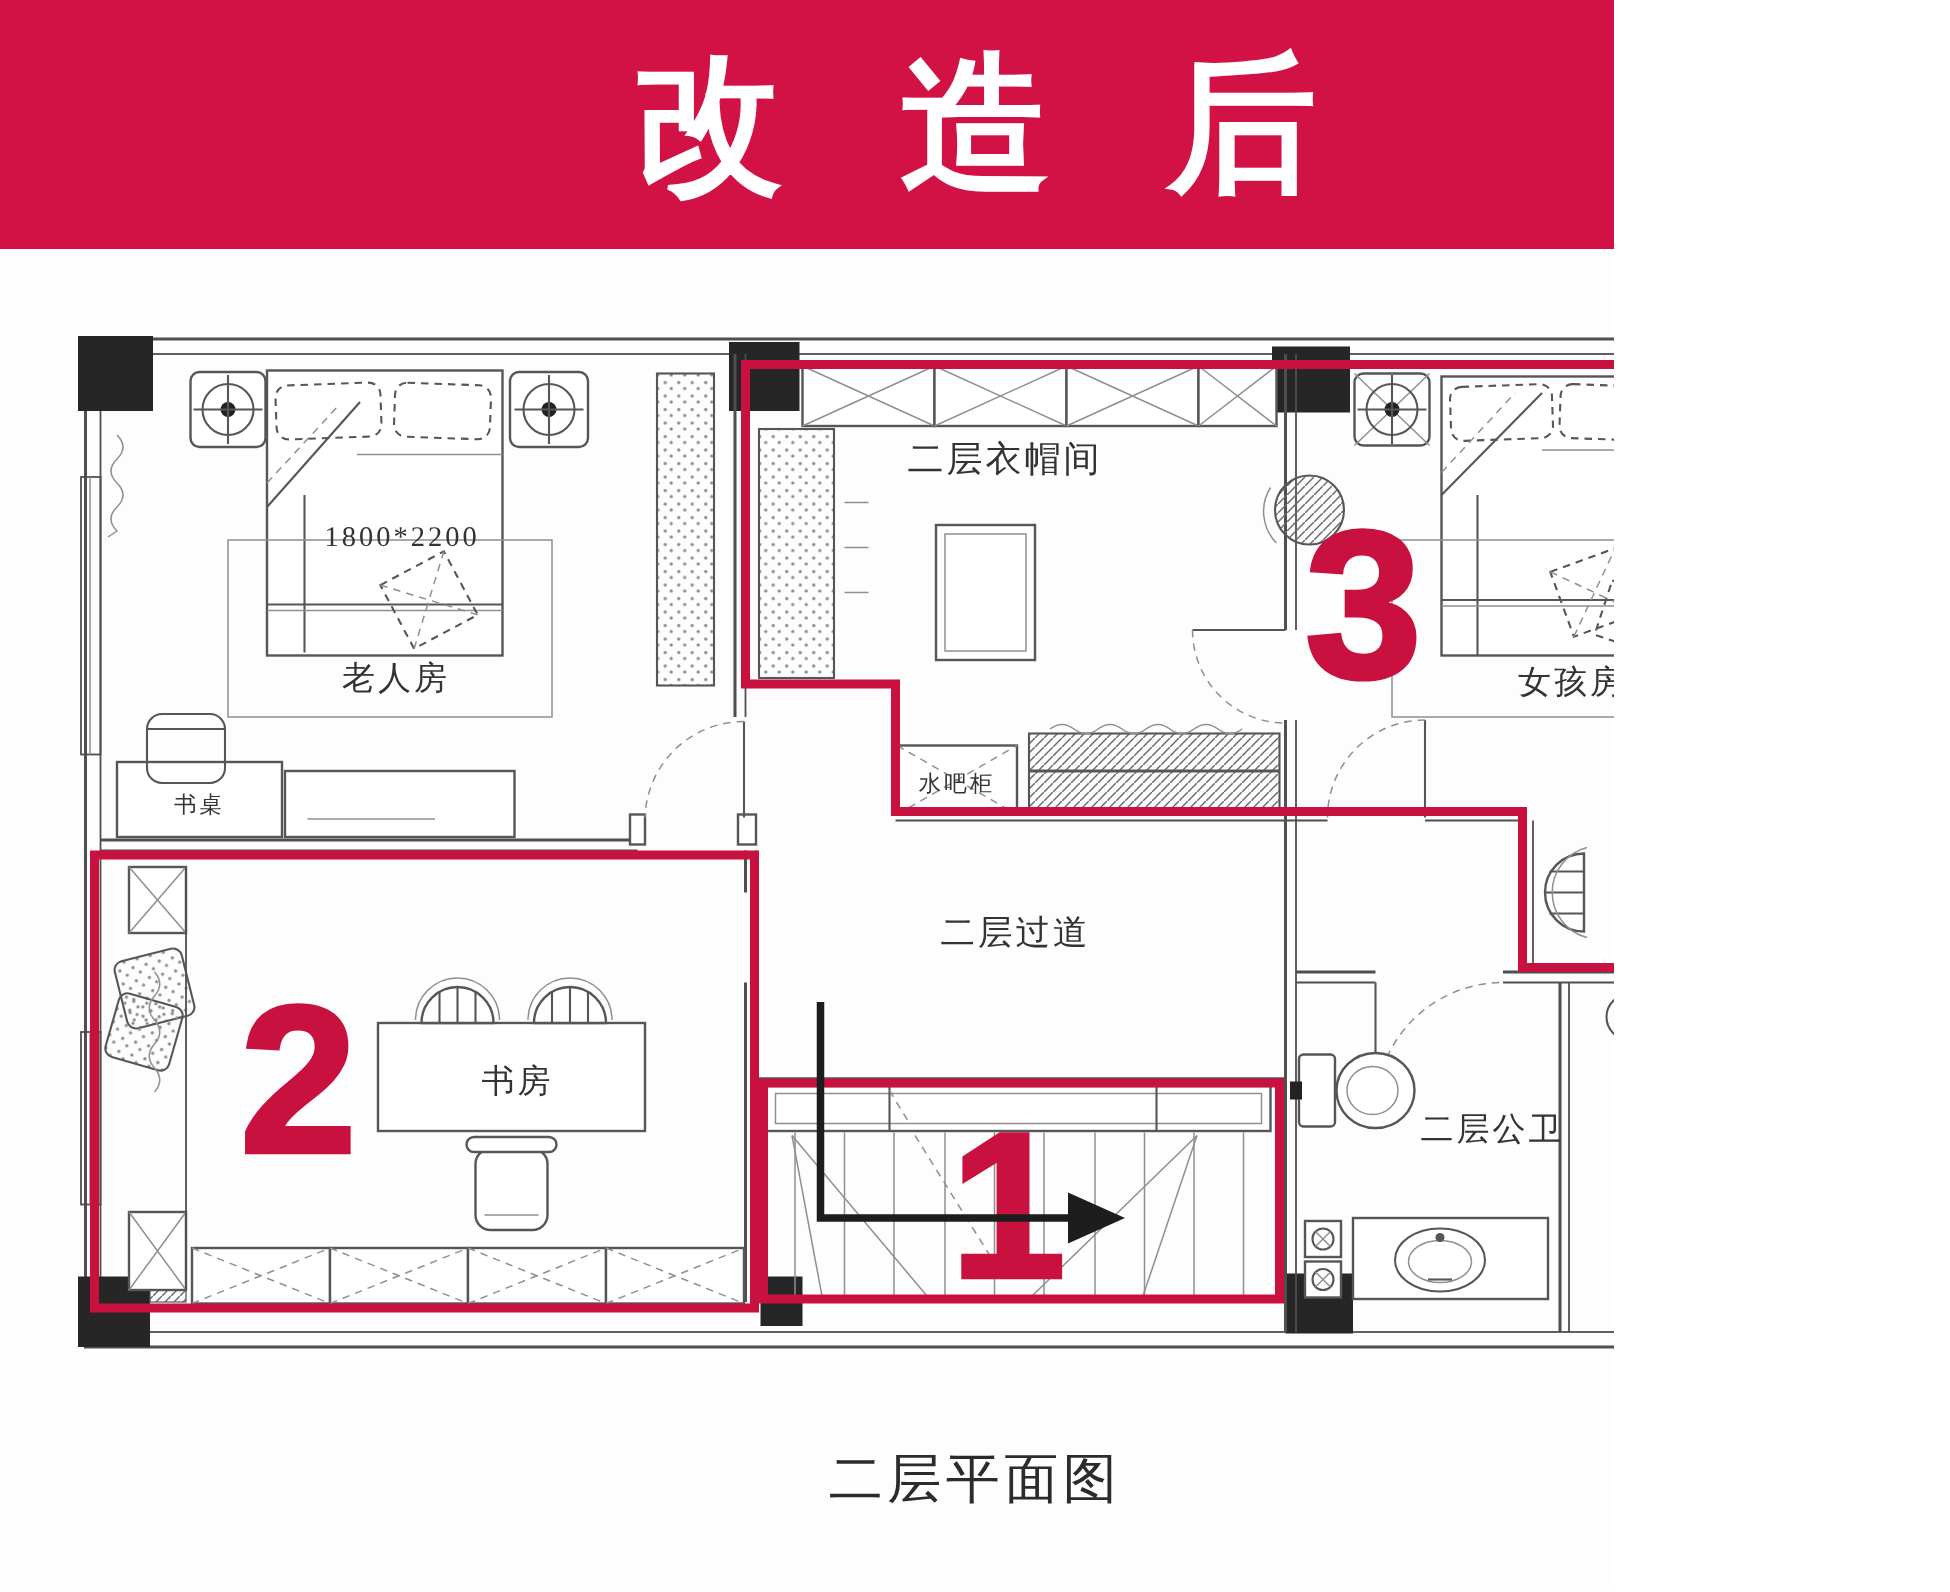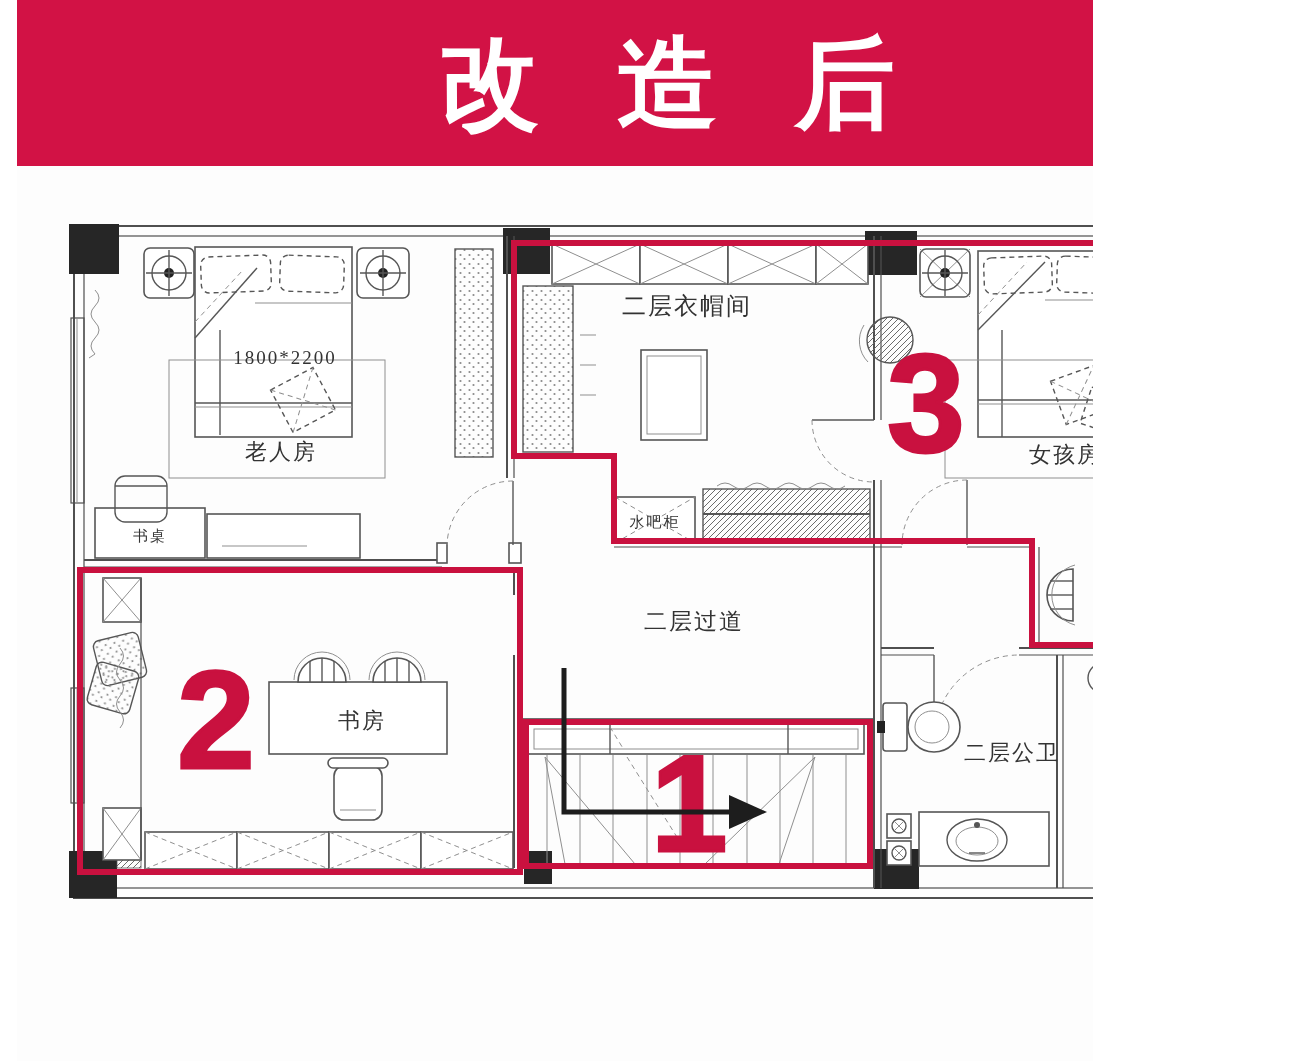--- a/index.html
+++ b/index.html
@@ -1,17 +1,17 @@
 <!DOCTYPE html>
 <html style="--banner: #D21245; --accent: #C9113F; --wall: #4f4f4f; --column: #262626; --ink: #333333;"><head>
 <meta charset="utf-8">
 <style>
   html,body{margin:0;padding:0;background:#ffffff;}
   .stage{position:relative;width:1076px;height:1061px;background:#fdfdfd;overflow:hidden;
-         font-family:"Liberation Sans",sans-serif;margin-left:17px;}
+         font-family:"Liberation Sans",sans-serif;}
   .banner{position:absolute;left:0;top:0;width:1300px;height:166px;background:var(--banner,#D21245);
           display:flex;align-items:center;justify-content:center;}
   .banner span{color:#ffffff;font-size:100px;font-weight:bold;letter-spacing:0.25em;
                text-indent:0.25em;font-family:"Liberation Sans",sans-serif;line-height:1;}
   .caption{position:absolute;left:0;top:962px;width:1300px;text-align:center;
            font-family:"Liberation Serif",serif;font-size:36px;letter-spacing:3px;color:#2b2b2b;}
   svg.plan{position:absolute;left:0;top:0;}
   
   .w  {stroke:var(--wall,#4f4f4f);stroke-width:2;fill:none;}
   .w1 {stroke:var(--wall,#4f4f4f);stroke-width:1.2;fill:none;}
@@ -416,13 +416,14 @@
 
     <g>
       <text class="num" x="672" y="851" font-size="138" text-anchor="middle">1</text>
       <polyline class="arrow" points="547,668 547,812 714,812"></polyline>
       <polygon points="712,795 750,812 712,829" fill="#1d1d1d"></polygon>
       <text class="num" x="199" y="768" font-size="140" text-anchor="middle">2</text>
       <text class="num" x="909" y="451" font-size="140" text-anchor="middle">3</text>
     </g>
   </svg>
 
+  <div class="caption">二层平面图</div>
 </div>
 
 </body></html>

